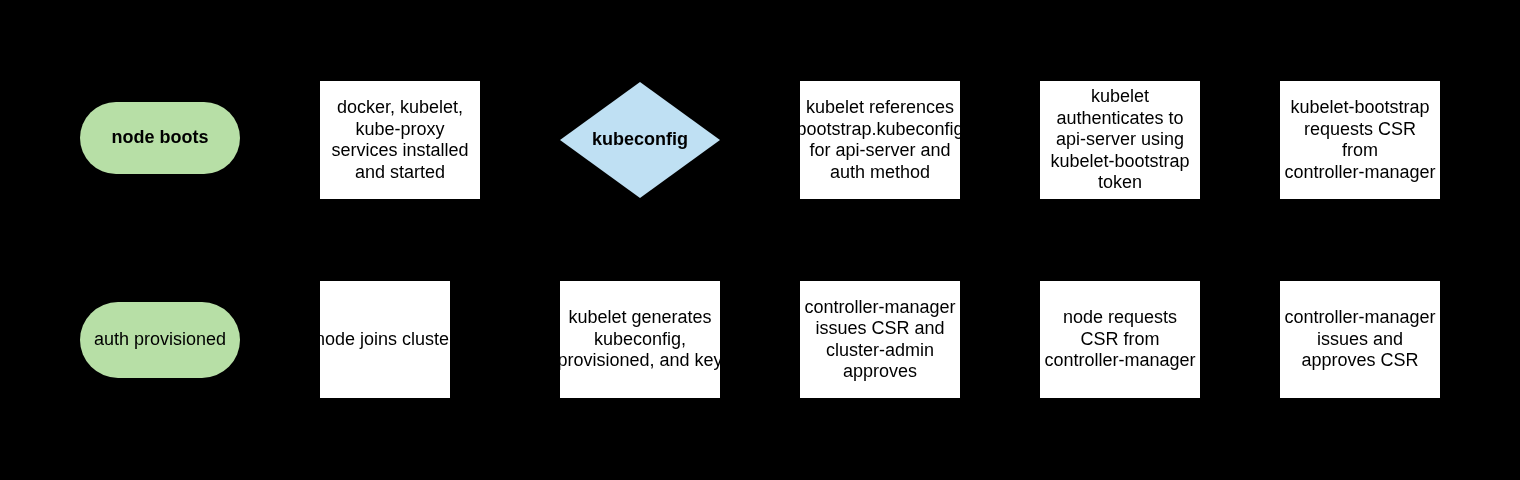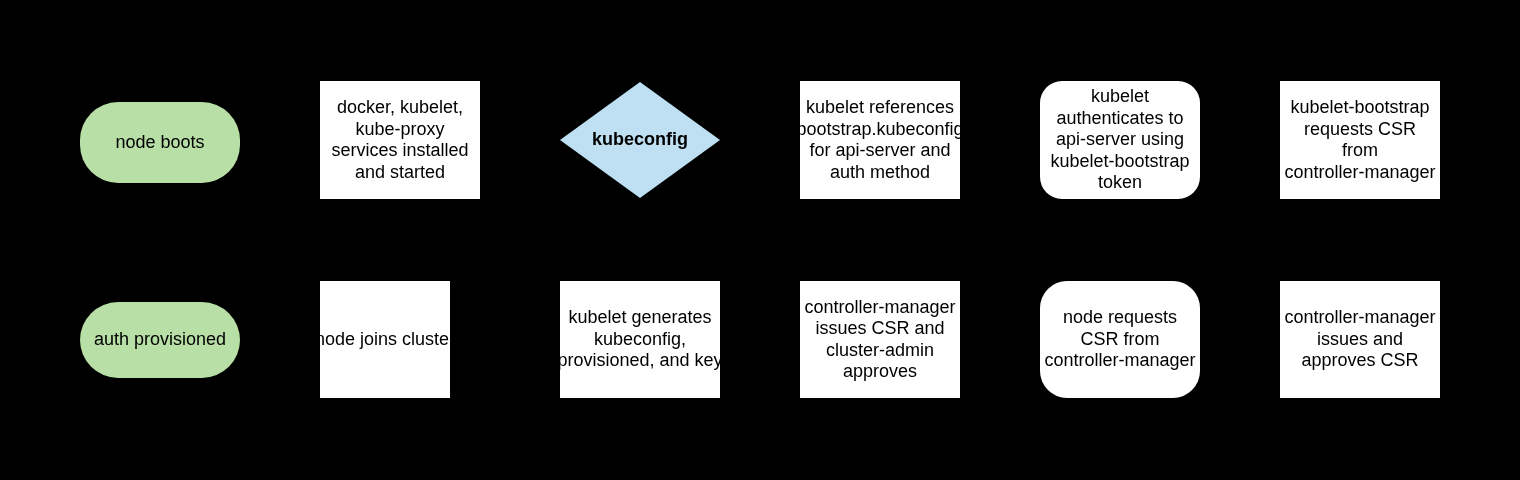--- a/index.html
+++ b/index.html
@@ -29,31 +29,31 @@
     text-align: center;
     flex: 0 0 auto;
   }
   .rect     { background: #ffffff; }
   .pill     { background: #b7dfa6; border-radius: 38px; }
   .diamond  {
     background: #bfe0f3;
     clip-path: polygon(50% 0%, 100% 50%, 50% 100%, 0% 50%);
   }
   
-  .n1  { left: 80px;   top: 102px; width: 160px; height: 81px;  }
+  .n1  { left: 80px;   top: 102px; width: 160px; height: 72px; font-weight: bold;  }
   .n2  { left: 320px;  top: 81px;  width: 160px; height: 118px; }
   .n3  { left: 560px;  top: 82px;  width: 160px; height: 116px; font-weight: bold; }
   .n4  { left: 800px;  top: 81px;  width: 160px; height: 118px; }
-  .n5  { left: 1040px; top: 81px;  width: 160px; height: 118px; border-radius: 22px; }
+  .n5  { left: 1040px; top: 81px;  width: 160px; height: 118px; }
   .n6  { left: 1280px; top: 81px;  width: 160px; height: 118px; }
   .n7  { left: 80px;   top: 302px; width: 160px; height: 76px;  }
   .n8  { left: 320px;  top: 281px; width: 130px; height: 117px; }
   .n9  { left: 560px;  top: 281px; width: 160px; height: 117px; }
   .n10 { left: 800px;  top: 281px; width: 160px; height: 117px; }
-  .n11 { left: 1040px; top: 281px; width: 160px; height: 117px; border-radius: 27px; }
+  .n11 { left: 1040px; top: 281px; width: 160px; height: 117px; }
   .n12 { left: 1280px; top: 281px; width: 160px; height: 117px; }
 </style>
 </head>
 <body>
 
 <div class="canvas">
 
   <div class="node pill n1">
     <span class="label">node boots</span>
   </div>

